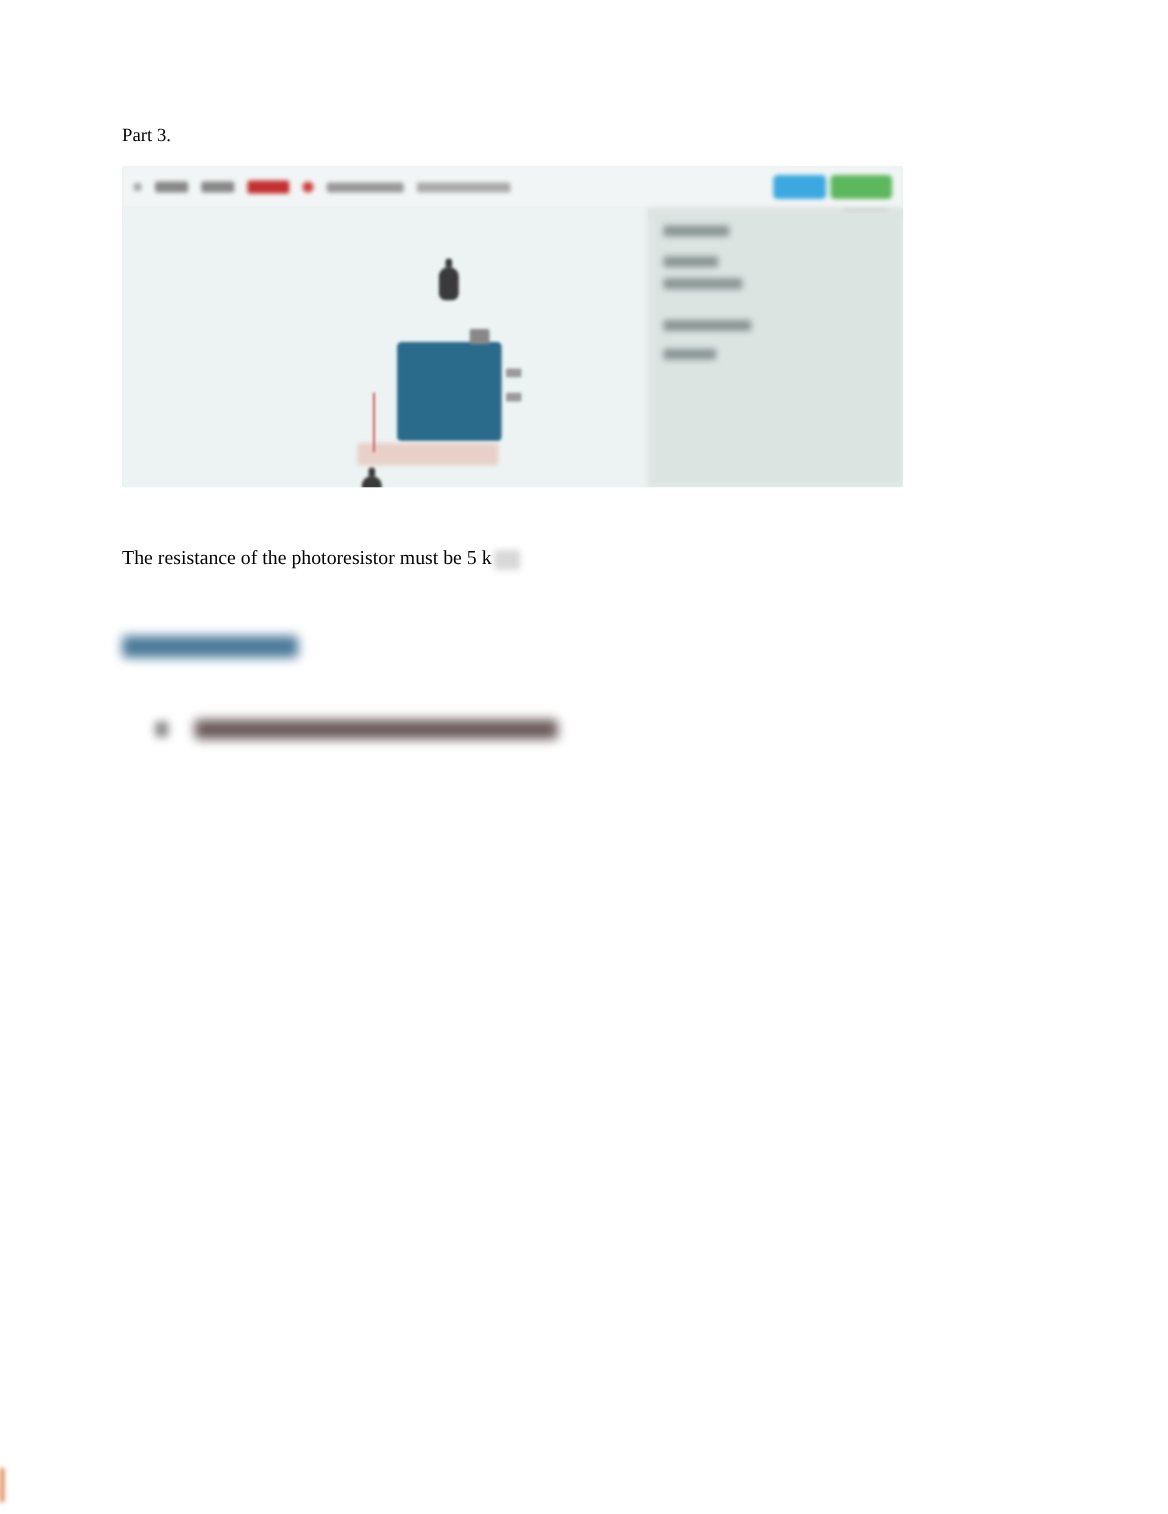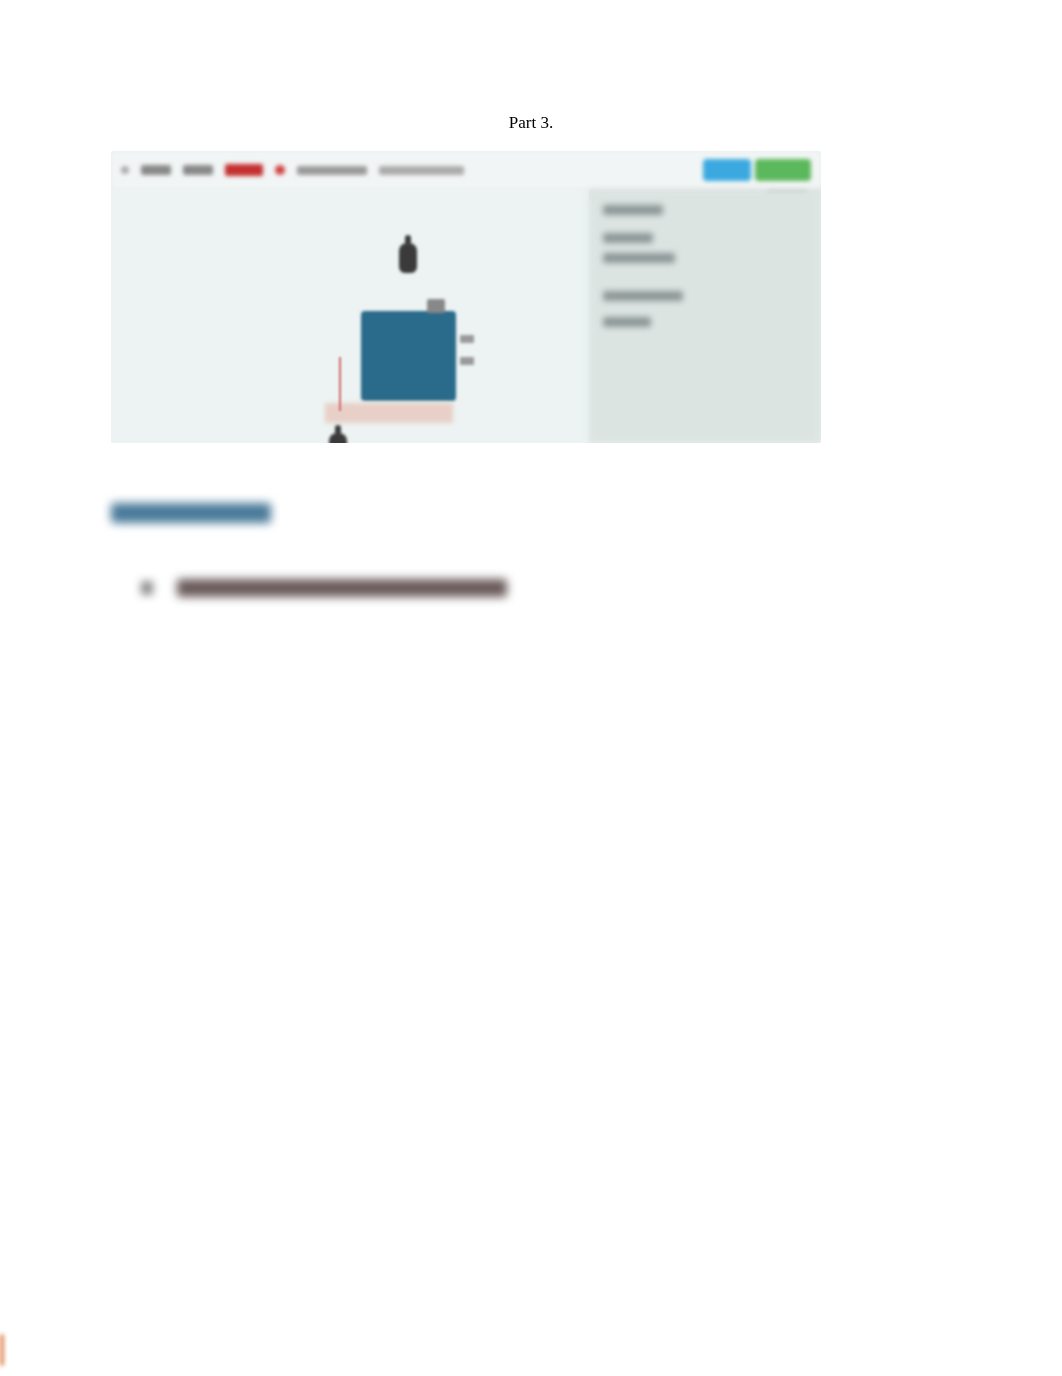--- a/index.html
+++ b/index.html
@@ -14,21 +14,20 @@
       font-family: Georgia, 'Times New Roman', serif;
       position: relative;
     }
     .page-content {
       padding: 113px 111px 0 111px;
     }
     .part-title {
       font-size: 17px;
       color: #000;
       margin-bottom: 18px;
-      text-align: center;
     }
     .screenshot-container {
       width: 710px;
       height: 292px;
       background: #e8efee;
       position: relative;
       border-radius: 2px;
       overflow: hidden;
     }
     .toolbar {
@@ -336,20 +335,23 @@
       <div style="height:8px"></div>
       <div class="panel-line" style="width:50px"></div>
       <div class="panel-line" style="width:72px"></div>
       <div style="height:18px"></div>
       <div class="panel-line" style="width:80px"></div>
       <div style="height:6px"></div>
       <div class="panel-line" style="width:48px"></div>
     </div>
   </div>
 
+  <div class="resistance-text">
+    <span>The resistance of the photoresistor must be 5 </span><span class="k-unit">k</span><span class="k-blur"></span>
+  </div>
 
   <div class="blurred-heading"></div>
 
   <div class="blurred-list-item">
     <div class="bullet-blur"></div>
     <div class="list-text-blur"></div>
   </div>
 </div>
 
 <div class="bottom-indicator"></div>

